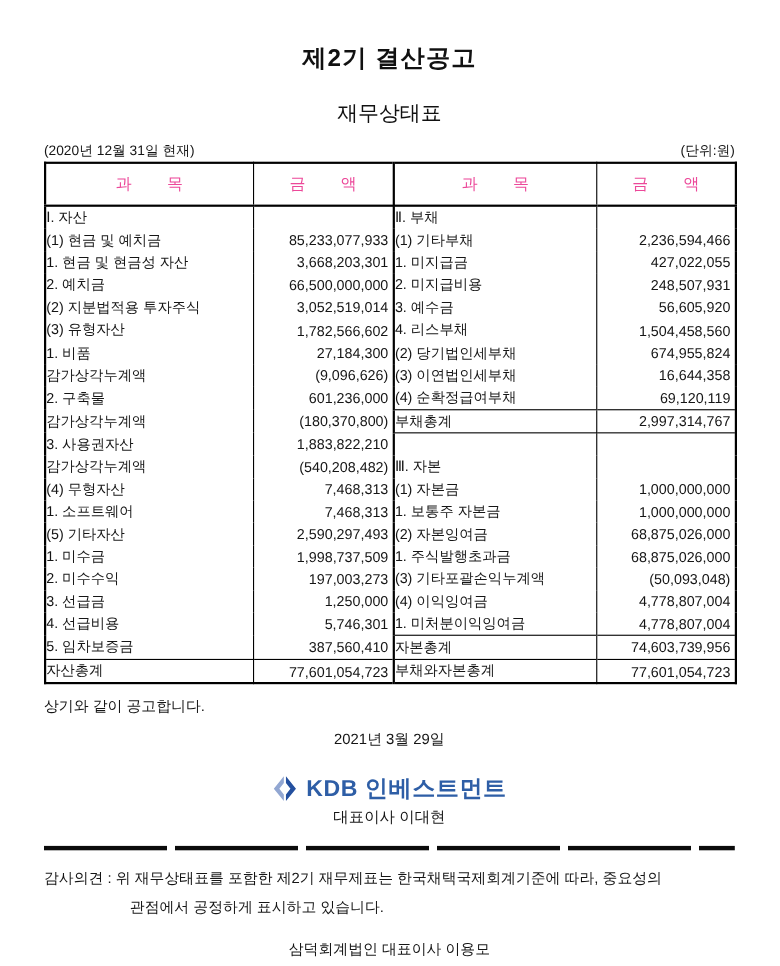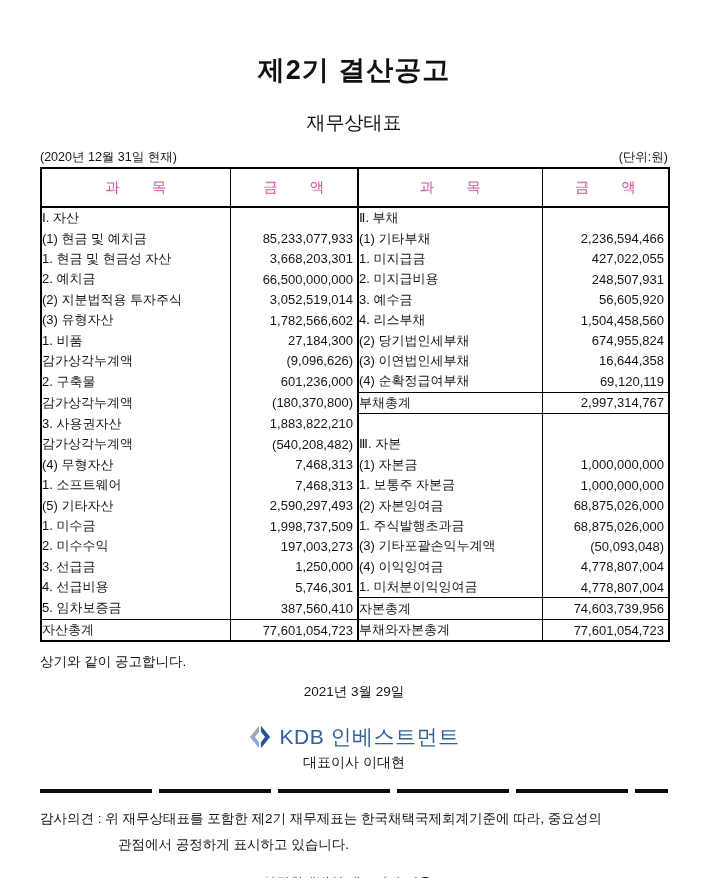--- a/index.html
+++ b/index.html
@@ -10,23 +10,23 @@
     margin: 0 auto;
     box-sizing: border-box;
     padding: 0 41px 0 40px;
     background: #ffffff;
     font-family: "Liberation Sans", "DejaVu Sans", sans-serif;
     color: #151515;
     overflow: hidden;
   }
   .doc-title {
     margin: 0;
-    padding-top: 52px;
+    padding-top: 38px;
     text-align: center;
-    font-size: 27px;
+    font-size: 22px;
     font-weight: bold;
     letter-spacing: 1px;
     color: #111;
   }
   .doc-subtitle {
     margin: 0;
     padding-top: 22px;
     text-align: center;
     font-size: 19px;
     font-weight: normal;
@@ -71,21 +71,21 @@
   tr.total-row td { border-top: 1.5px solid #000; }
   .announce { margin: 11px 0 0; font-size: 13.5px; }
   .date-line { margin: 12px 0 0; text-align: center; font-size: 13.5px; }
   .logo-row {
     margin-top: 22px;
     display: flex;
     justify-content: center;
     align-items: center;
     gap: 7px;
   }
-  .logo-text { font-size: 21px; font-weight: normal; letter-spacing: 0.5px; }
+  .logo-text { font-size: 21px; font-weight: bold; letter-spacing: 0.5px; }
   .ceo-line { margin: 3px 0 0; text-align: center; font-size: 14px; }
   .separator {
     margin-top: 17px;
     height: 3.5px;
     background: repeating-linear-gradient(90deg, #0b0b0b 0 112px, transparent 112px 119px);
   }
   .audit { margin-top: 13px; font-size: 13.5px; line-height: 26px; }
   .audit-l2 { padding-left: 78px; }
   .auditor-line { margin: 16px 0 0; text-align: center; font-size: 13.5px; }
 </style>

